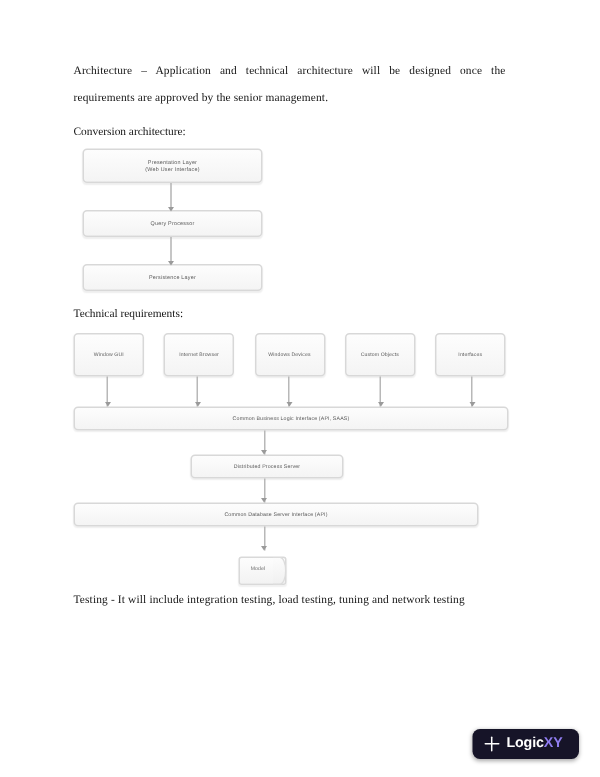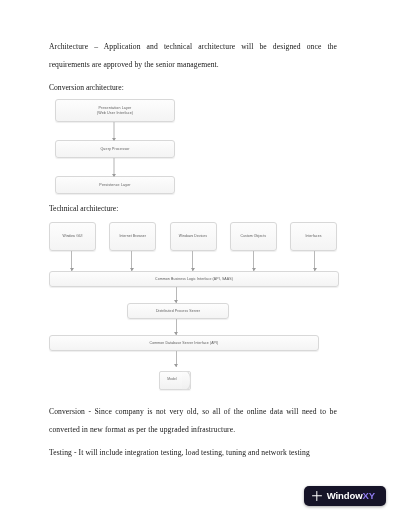--- a/index.html
+++ b/index.html
@@ -319,21 +319,21 @@
         <div class="line"></div>
         <div class="arrow"></div>
       </div>
 
       <div class="box app-box b3">
         <span>Persistence Layer</span>
       </div>
 
     </div>
 
-    <p class="label-line">Technical architecture:</p>
+    <p class="label-line">Technical requirements:</p>
 
     <div class="tech-arch">
 
       <div class="tech-row">
         <div class="box tech-top-box">
           <span>Window GUI</span>
         </div>
         <div class="box tech-top-box">
           <span>Internet Browser</span>
         </div>
@@ -398,27 +398,26 @@
       <div class="db-wrap">
         <div class="cylinder">
           <div class="cyl-body"></div>
           <div class="cyl-side"></div>
           <div class="cyl-label">Model</div>
         </div>
       </div>
 
     </div>
 
-    <p class="para" style="margin-top:12px;">Conversion - Since company is not very old, so all of the online data will need to be converted in new format as per the upgraded infrastructure.</p>
 
     <p class="para">Testing - It will include integration testing, load testing, tuning and network testing</p>
 
   </div>
 
   <div class="badge">
     <span class="plus"></span>
     <span class="word">
-      <span class="study">Window</span>
+      <span class="study">Logic</span>
         <span class="xy">XY</span>
     </span>
   </div>
 
 </div>
 
 </body></html>

